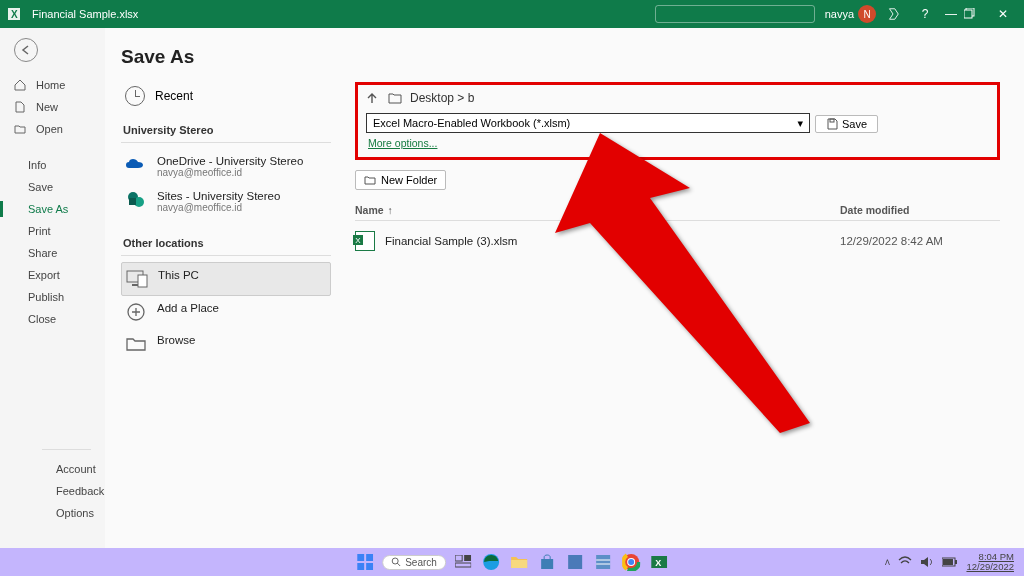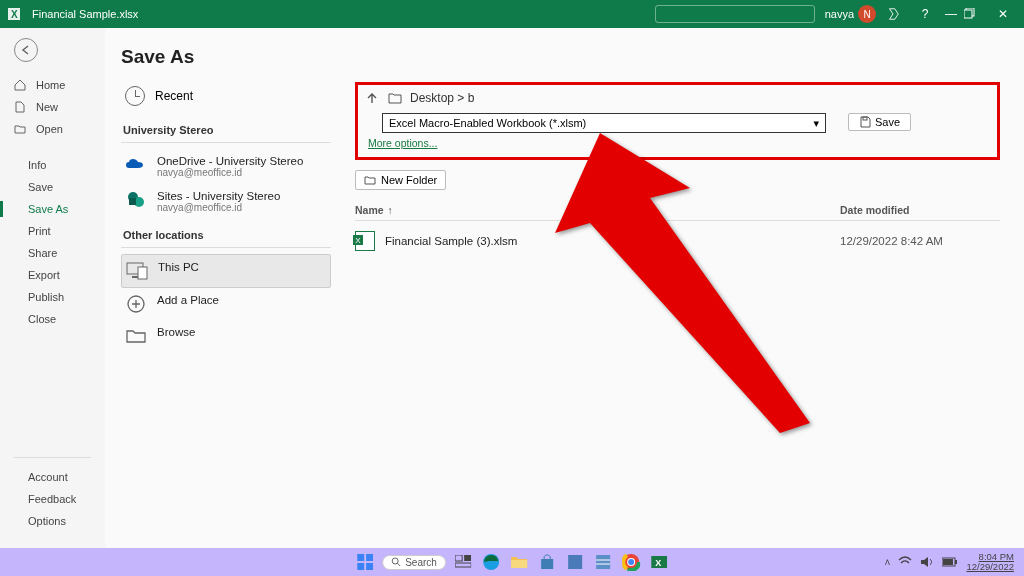--- a/index.html
+++ b/index.html
@@ -22,21 +22,21 @@
   
   .sidebar { width:105px; background:#f5f5f5; padding:10px 0 0 0; font-size:11px; color:#444; }
   .back-circle { width:24px; height:24px; border:1px solid #888; border-radius:50%; display:flex; align-items:center; justify-content:center; margin-left:14px; margin-bottom:12px; cursor:pointer; }
   .nav-item { display:flex; align-items:center; padding:5px 0 5px 14px; cursor:pointer; gap:8px; }
   .nav-item.indent { padding-left:28px; }
   .nav-item .ico { width:14px; display:flex; }
   .nav-sep { height:14px; }
   .nav-item.active { color:#0f7b4a; }
   .active-bar { position:absolute; left:0; width:3px; height:16px; background:#0f7b4a; }
   .nav-item.active-wrap { position:relative; }
-  .bottom-nav { position:absolute; bottom:44px; left:0; width:105px; }
+  .bottom-nav { position:absolute; bottom:52px; left:0; width:105px;padding-left:28px; }
   .bottom-nav .divider { border-top:1px solid #ddd; margin:0 14px 8px 14px; }
 
   
   .content { flex:1; padding:18px 24px 0 16px; position:relative; }
   h1.page-title { font-size:19px; font-weight:700; color:#222; margin-bottom:14px; }
 
   .columns { display:flex; gap:24px; }
   .col-left { width:210px; }
   .col-right { flex:1; position:relative; }
 
@@ -52,21 +52,21 @@
   .loc-item.selected { background:#e8e8e8; border:1px solid #ccc; }
   .loc-ico { width:22px; height:20px; display:flex; align-items:center; justify-content:center; font-size:16px; }
   .loc-text .ttl { font-size:11.5px; color:#222; }
   .loc-text .sub { font-size:10px; color:#777; }
 
   
   .red-box { border:3px solid #e20000; padding-bottom:6px; position:relative; }
   .path-row { display:flex; align-items:center; gap:8px; padding:6px 8px 4px 8px; font-size:12px; color:#333; }
   .path-row .up-ico, .path-row .folder-ico { width:14px; }
   .filename-input { margin:0 8px; width:444px; height:20px; border:1px solid #bbb; font-size:11px; padding:2px 6px; background:#fff; }
-  .filetype-row { display:flex; align-items:flex-start; gap:22px; margin:4px 8px 0 24px; }
+  .filetype-row { display:flex; align-items:flex-end; gap:5px; margin:4px 8px 0 8px; }
   .filetype-select { flex:0 0 444px; height:20px; border:1.5px solid #333; font-size:11px; padding:2px 6px; background:#fff; display:flex; align-items:center; justify-content:space-between; cursor:pointer; }
   .save-btn { border:1px solid #bbb; background:#fff; padding:2px 10px; font-size:11px; display:flex; align-items:center; gap:4px; cursor:pointer; border-radius:2px; }
   .more-opts { font-size:10.5px; color:#147a3f; text-decoration:underline; margin:2px 0 0 10px; cursor:pointer; display:inline-block; }
 
   .newfolder-btn { border:1px solid #bbb; background:#fff; padding:3px 8px; font-size:11px; display:inline-flex; align-items:center; gap:5px; cursor:pointer; margin-top:10px; border-radius:2px; }
 
   .file-list { margin-top:10px; }
   .list-header { display:flex; font-size:10.5px; color:#555; padding:4px 0; border-bottom:1px solid #ddd;font-weight:bold; }
   .list-header .col-name { flex:1; display:flex; align-items:center; gap:4px; }
   .list-header .col-date { width:160px; }
@@ -226,21 +226,21 @@
                 <circle cx="13" cy="12" r="5" fill="#17a085"></circle>
                 <rect x="3" y="8" width="7" height="7" fill="#0b5a4f"></rect>
               </svg>
           </span>
           <div class="loc-text">
             <div class="ttl">Sites - University Stereo</div>
             <div class="sub">navya@meoffice.id</div>
           </div>
         </div>
 
-        <div class="section-hdr" style="margin-top:10px">Other locations</div>
+        <div class="section-hdr" style="margin-top:18px">Other locations</div>
         <div class="sec-divider"></div>
 
         <div class="loc-item selected">
           <span class="loc-ico">
             <svg width="22" height="18" viewBox="0 0 22 18">
                 <rect x="1" y="1" width="16" height="11" fill="none" stroke="#666"></rect>
                 <rect x="6" y="14" width="6" height="2" fill="#666"></rect>
                 <rect x="12" y="5" width="9" height="12" fill="#fff" stroke="#666"></rect>
               </svg>
           </span>

